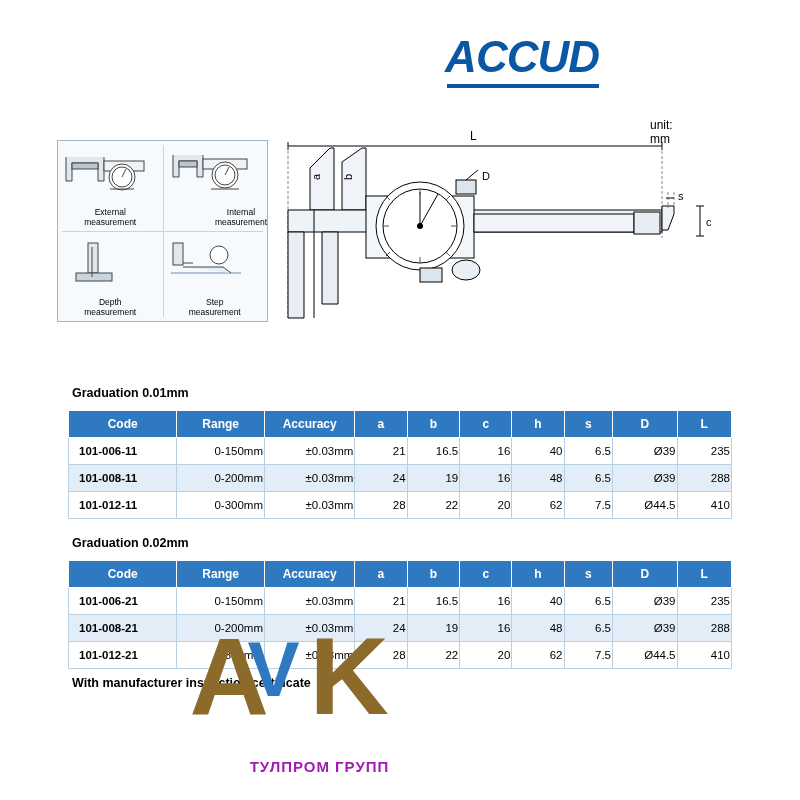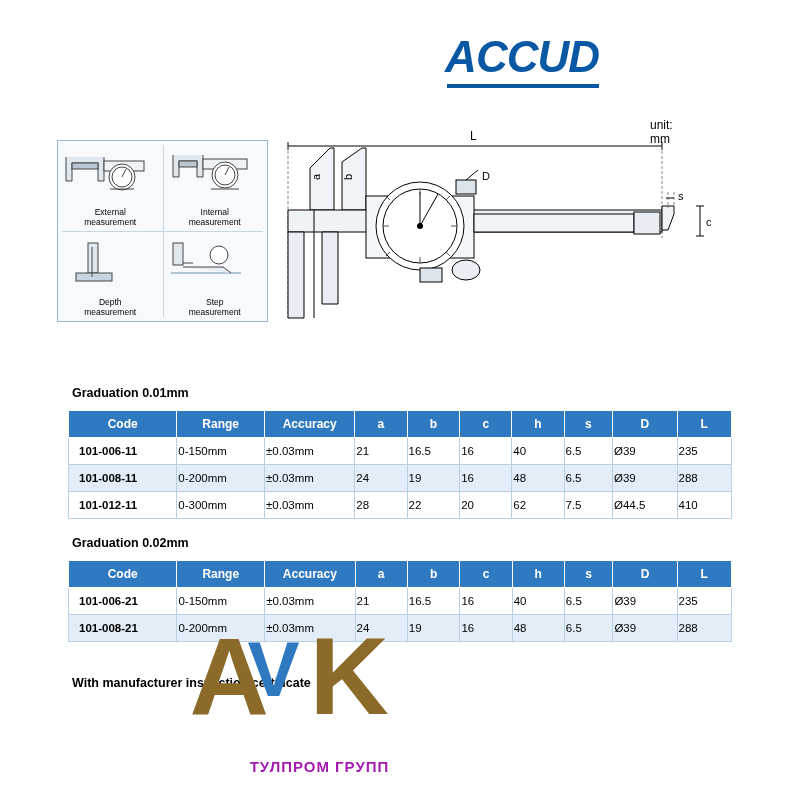--- a/index.html
+++ b/index.html
@@ -75,21 +75,21 @@
   }
   #table1{top:410px;}
   #table2{top:560px;}
   table.spec th{
     background:#2f79c0;color:#fff;font-weight:bold;font-size:12px;
     border:1px solid #ffffff;
     height:24px;
   }
   table.spec td{
     border:1px solid #b9cfe2;
-    height:24px;text-align:left;color:#000;
+    height:24px;text-align:right;color:#000;
   }
   table.spec tr.alt td{background:#e2edf7;}
   table.spec td.code{font-weight:bold;text-align:left;padding-left:10px;}
   table.spec col.c-code{width:112px;}
   table.spec col.c-range{width:90px;}
   table.spec col.c-acc{width:92px;}
   table.spec col.c-dim{width:54px;}
   table.spec col.c-h{width:54px;}
   table.spec col.c-s{width:50px;}
   table.spec col.c-D{width:66px;}
@@ -145,21 +145,21 @@
           <rect x="46" y="14" width="40" height="10" fill="#eef3f7"></rect>
           <circle cx="64" cy="30" r="13" fill="#fff"></circle>
           <circle cx="64" cy="30" r="10" fill="none"></circle>
           <path d="M64 30 L68 22"></path>
           <path d="M52 42 h24"></path>
         </g>
       </svg>
       <div class="cap">External<br>measurement</div>
     </div>
 
-    <div class="meas-cell" style="left:50%;top:0;">
+    <div class="meas-cell" style="left:50%;top:0;align-items:flex-end;">
       <svg class="meas-art" viewBox="0 0 92 56">
         <g stroke="#444" fill="none" stroke-width="1">
           <path d="M10 8 L10 30 L16 30 L16 14 L34 14 L34 30 L40 30 L40 8" fill="#dfe8ef"></path>
           <rect x="16" y="14" width="18" height="6" fill="#b9c6d2" stroke="#444"></rect>
           <rect x="40" y="12" width="44" height="10" fill="#eef3f7"></rect>
           <circle cx="62" cy="28" r="13" fill="#fff"></circle>
           <circle cx="62" cy="28" r="10" fill="none"></circle>
           <path d="M62 28 L66 20"></path>
           <path d="M48 42 h28"></path>
         </g>
@@ -364,20 +364,32 @@
         <td>0-200mm</td>
         <td>±0.03mm</td>
         <td>24</td>
         <td>19</td>
         <td>16</td>
         <td>48</td>
         <td>6.5</td>
         <td>Ø39</td>
         <td>288</td>
       </tr>
+      <tr>
+        <td class="code">101-012-21</td>
+        <td>0-300mm</td>
+        <td>±0.03mm</td>
+        <td>28</td>
+        <td>22</td>
+        <td>20</td>
+        <td>62</td>
+        <td>7.5</td>
+        <td>Ø44.5</td>
+        <td>410</td>
+      </tr>
     </tbody>
   </table>
 
   <div class="footnote">With manufacturer inspection certificate</div>
 
   <div class="watermark">
     <div class="wm-letters">
       <div class="wm-A">A</div>
       <div class="wm-v">V</div>
       <div class="wm-K">K</div>

